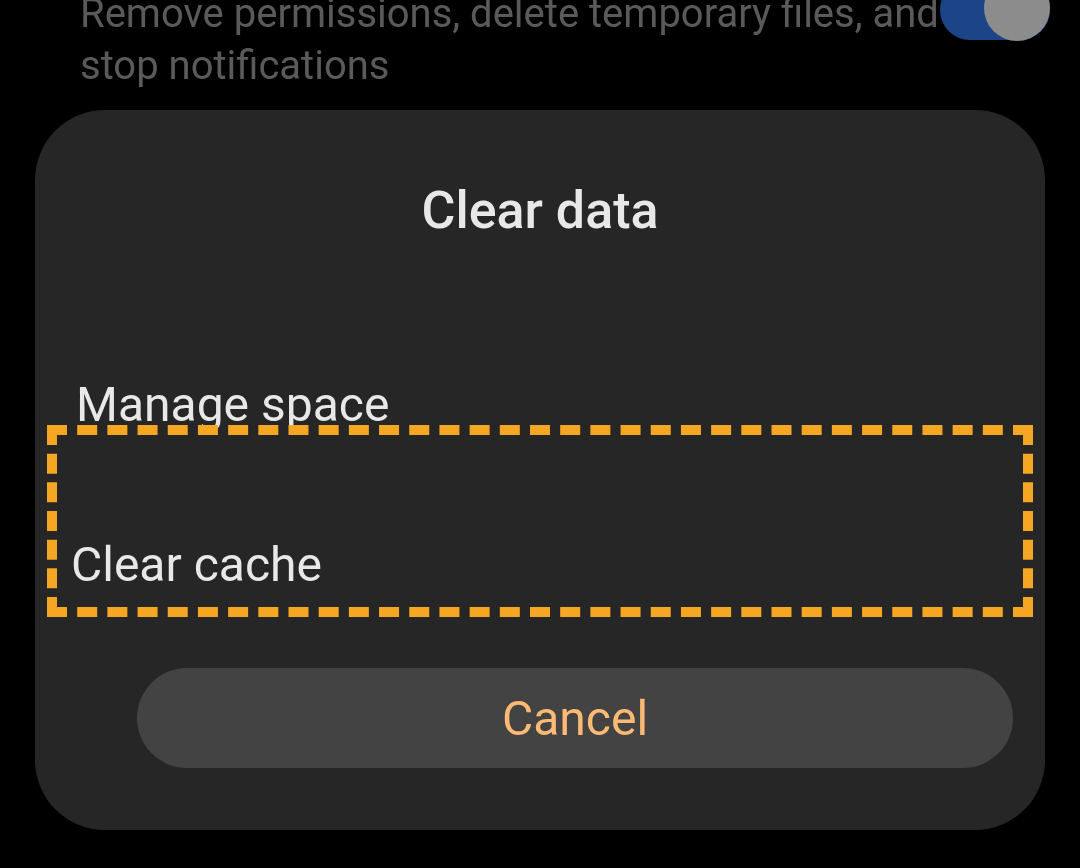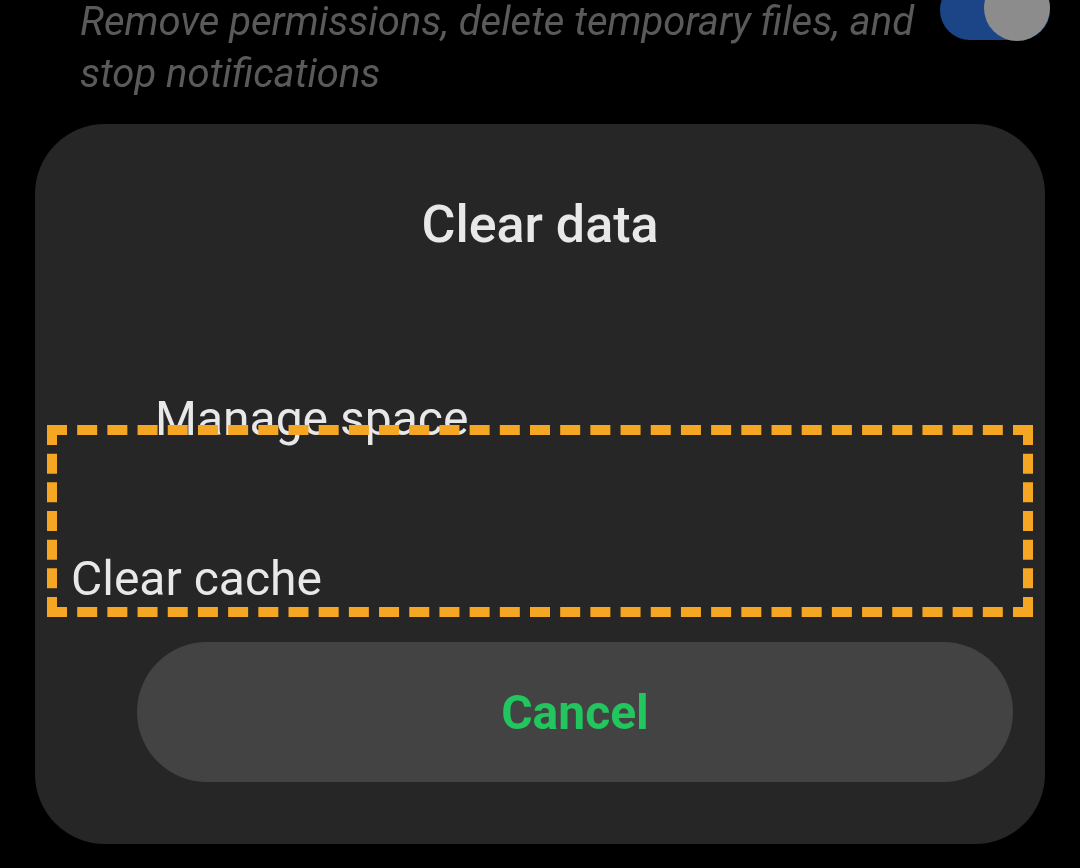--- a/index.html
+++ b/index.html
@@ -15,22 +15,21 @@
       font-family: -apple-system, BlinkMacSystemFont, 'Segoe UI', Roboto, sans-serif;
       position: relative;
       overflow: hidden;
     }
     
     .background-content {
       position: absolute;
       top: 0;
       left: 0;
       width: 100%;
-      padding: 8px 80px;
-      font-style: italic;
+      padding: 0 80px;
     }
     
     .bg-setting-description {
       color: #8a8a8a;
       font-size: 40px;
       line-height: 1.3;
       margin-top: -12px;
     }
     
     .bg-toggle {
@@ -67,41 +66,41 @@
       top: 0;
       left: 0;
       width: 100%;
       height: 100%;
       background: rgba(0, 0, 0, 0.35);
     }
     
     .dialog {
       position: absolute;
       left: 35px;
-      top: 124px;
+      top: 110px;
       width: 1010px;
       height: 720px;
       background: #262626;
       border-radius: 70px;
       padding: 70px 0 40px 0;
     }
     
     .dialog-title {
       color: #e8e8e8;
       font-size: 52px;
       font-weight: 500;
       text-align: center;
       margin-bottom: 105px;
     }
     
     .dialog-option {
       color: #e8e8e8;
       font-size: 48px;
       font-weight: 400;
-      padding: 30px 120px;
+      padding: 30px 41px;
       cursor: pointer;
     }
     
     .option-manage {
       margin-bottom: 28px;
     }
     
     .option-clear-cache {
       padding: 45px 36px;
     }
@@ -115,27 +114,27 @@
       border: 10px dashed #f5a623;
       pointer-events: none;
       z-index: 10;
     }
     
     .cancel-button {
       position: absolute;
       bottom: 62px;
       left: 102px;
       width: 876px;
-      height: 140px;
+      height: 100px;
       background: #434343;
       border: none;
       border-radius: 70px;
-      color: #22c55e;
+      color: #fdba74;
       font-size: 48px;
-      font-weight: 700;
+      font-weight: 400;
       cursor: pointer;
       font-family: inherit;
     }
   </style>
 </head>
 <body>
 
 <div class="background-content">
   <div class="bg-setting-description">Remove permissions, delete temporary files, and stop notifications</div>
   <div class="bg-toggle">

